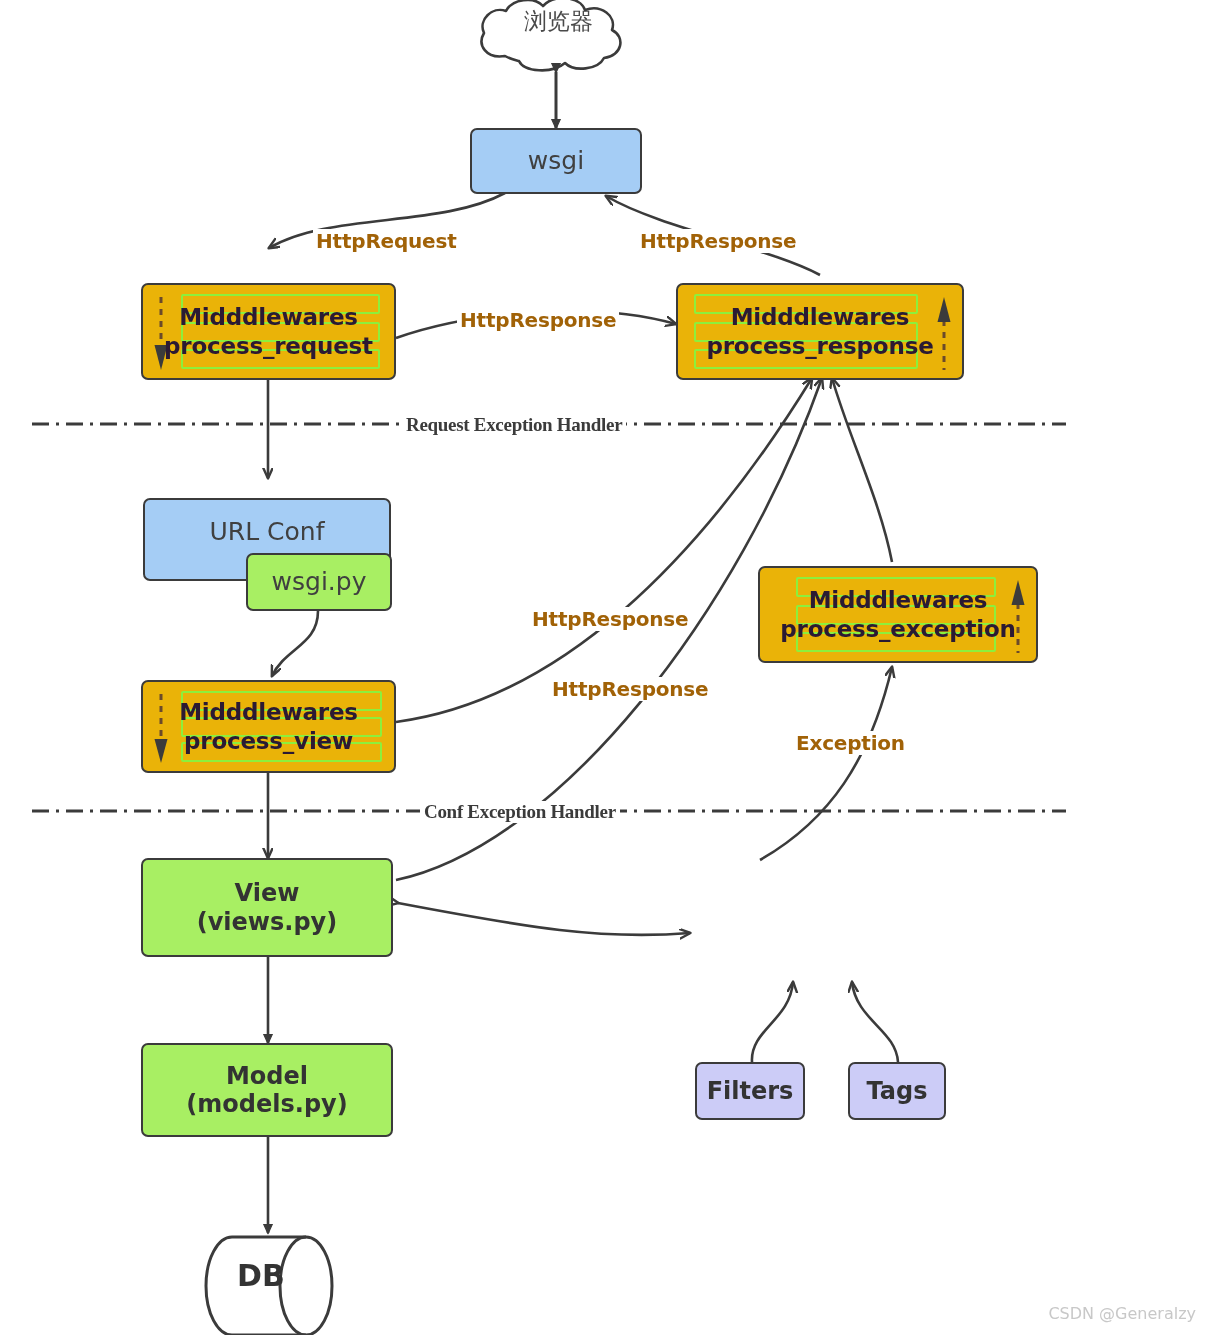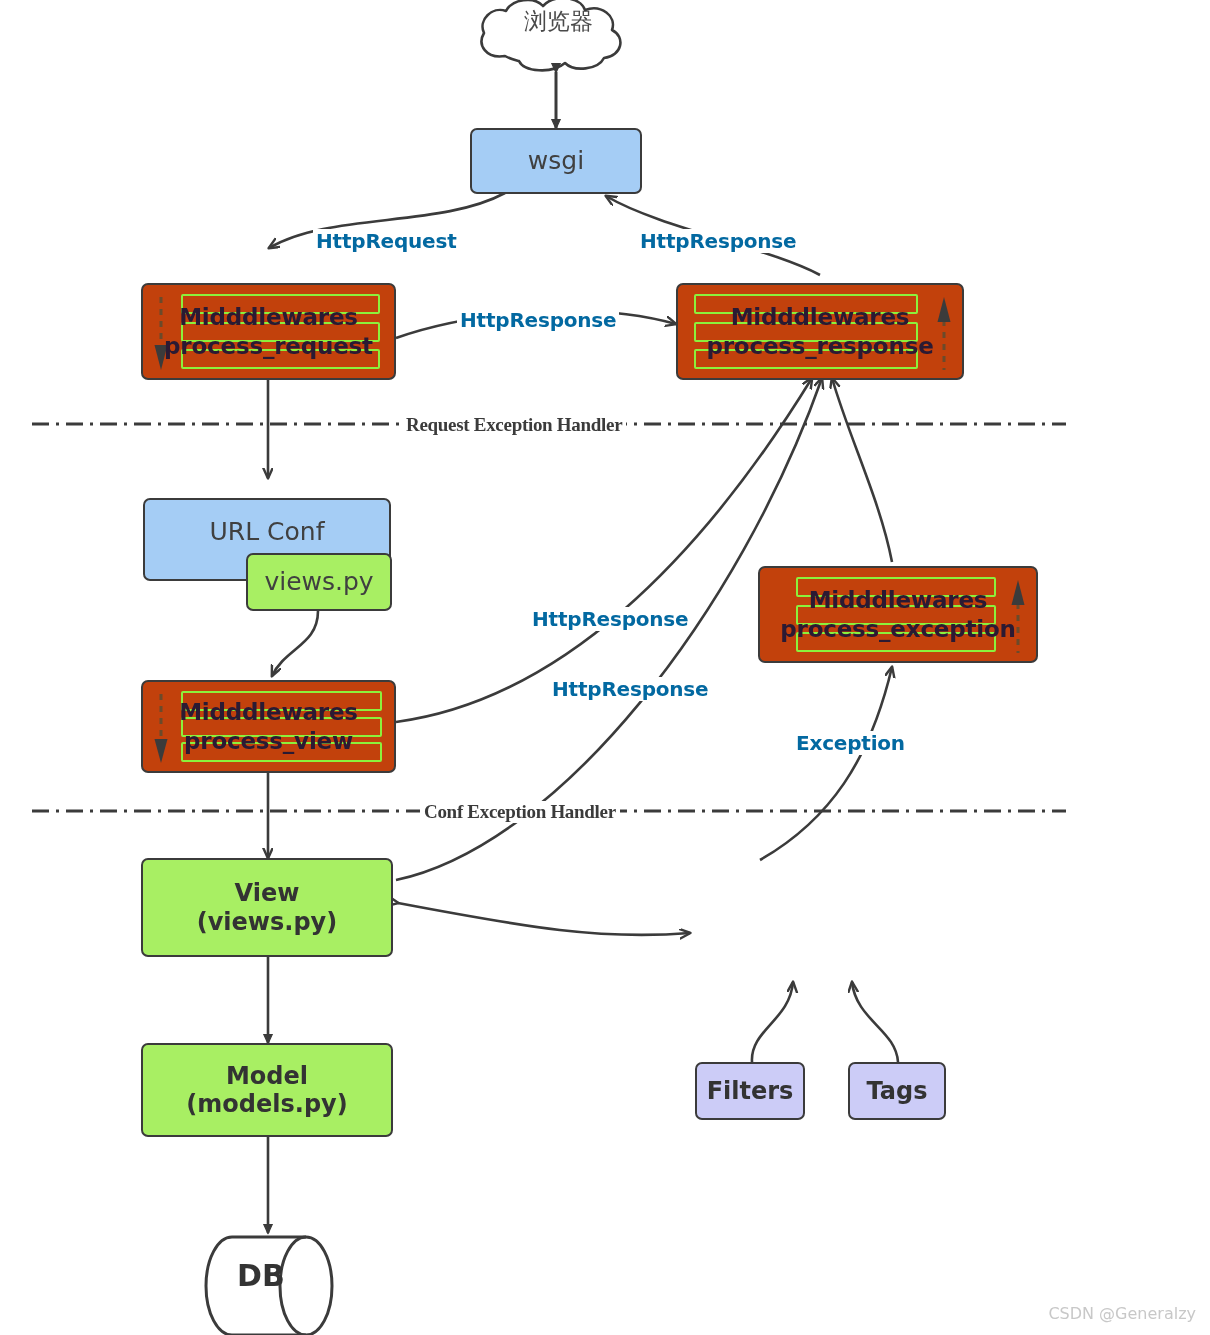--- a/index.html
+++ b/index.html
@@ -51,21 +51,21 @@
     font-weight: bold;
     color: #333333;
   }
 
   
   .mw {
     position: absolute;
     box-sizing: border-box;
     border: 2.5px solid #3b3b3b;
     border-radius: 7px;
-    background: #c2410c;
+    background: #eab308;
     overflow: hidden;
   }
   .mw-stripes {
     position: absolute;
     left: 0; right: 0; top: 0; bottom: 0;
     display: flex;
     flex-direction: column;
     justify-content: space-between;
     padding: 9px 0;
     box-sizing: border-box;
@@ -94,21 +94,21 @@
     position: absolute;
     top: 10px;
     bottom: 10px;
     width: 16px;
   }
 
   .edge-label {
     position: absolute;
     font-size: 20px;
     font-weight: bold;
-    color: #0369a1;
+    color: #a16207;
     white-space: nowrap;
     background: #ffffff;
     padding: 0 3px;
     letter-spacing: -0.2px;
   }
   .divider-label {
     position: absolute;
     font-size: 19px;
     font-weight: bold;
     color: #3b3b3b;
@@ -285,21 +285,21 @@
       <span>Midddlewares</span>
       <span>process_response</span>
     </div>
   </div>
 
   <div class="node n-blue label-plain" style="left:143px; top:498px; width:248px; height:83px;">
     <span style="position:relative; top:-8px;">URL Conf</span>
   </div>
 
   <div class="node n-green label-plain" style="left:246px; top:553px; width:146px; height:58px;">
-    <span>views.py</span>
+    <span>wsgi.py</span>
   </div>
 
   <div class="mw" style="left:141px; top:680px; width:255px; height:93px;">
     <div class="mw-stripes">
       <div class="mw-stripe" style="margin:0 12px 0 38px;"></div>
       <div class="mw-stripe" style="margin:0 12px 0 38px;"></div>
       <div class="mw-stripe" style="margin:0 12px 0 38px;"></div>
     </div>
     <svg class="mw-arrow" style="left:10px;" viewBox="0 0 16 73">
       <line x1="8" y1="2" x2="8" y2="48" stroke="#6b4a2a" stroke-width="3" stroke-dasharray="6 6"></line>

